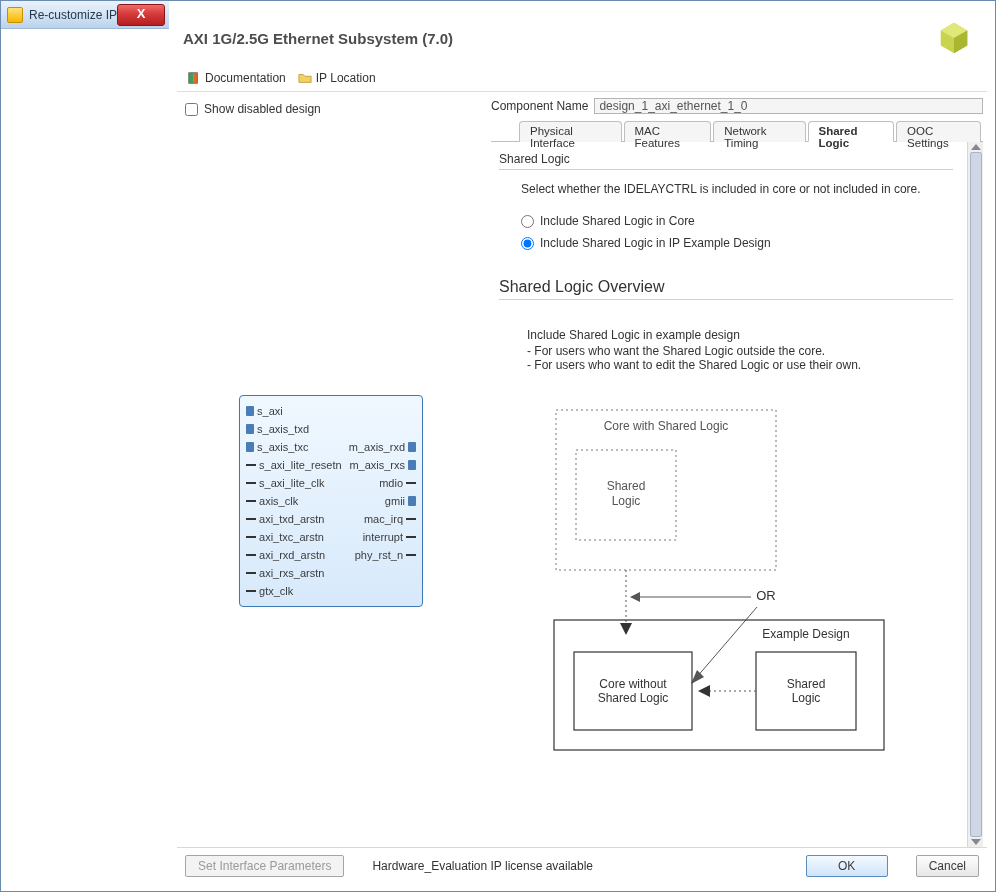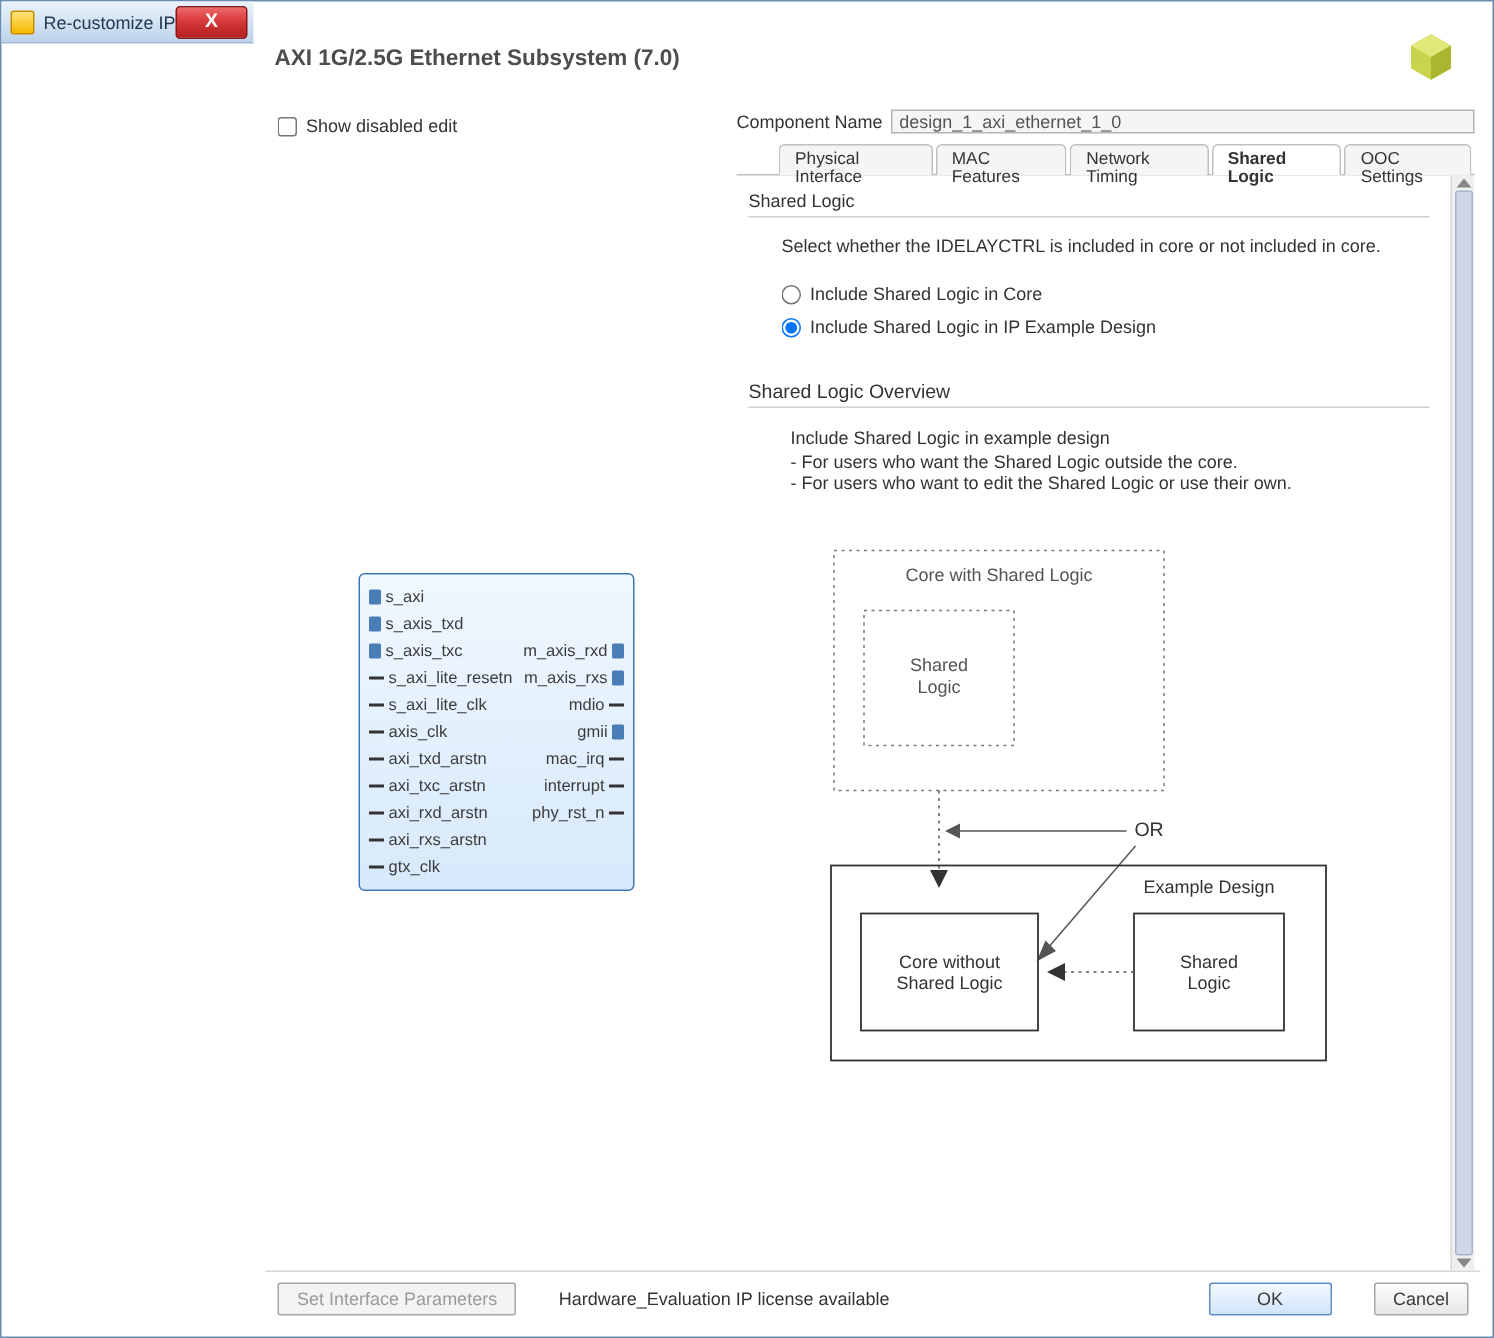--- a/index.html
+++ b/index.html
@@ -216,24 +216,24 @@
   }
   .section-desc {
     padding: 0 0 14px 22px;
   }
   .radio-row {
     display: flex; align-items: center; gap: 6px;
     padding: 4px 0 4px 22px;
   }
   .radio-row input { width: 13px; height: 13px; }
   .overview-title {
-    color: #333; font-size: 13px;
+    color: #333; font-size: 16px;
     border-bottom: 1px solid #cfcfcf;
     padding-bottom: 3px;
-    margin: 24px 0 13px;
+    margin: 24px 0 28px;
   }
   .overview-body { padding-left: 28px; }
   .overview-body p { }
   .bullets { margin-top: 2px; }
   .diagram-wrap {
     margin-top: 28px;
     display: flex;
     justify-content: center;
   }
   .diagram {
@@ -289,27 +289,43 @@
         <div class="ip-title">AXI 1G/2.5G Ethernet Subsystem (7.0)</div>
         <div class="logo">
           <svg viewBox="0 0 40 40">
             <polygon points="20,4 34,12 34,28 20,36 6,28 6,12" fill="#c9d34e"></polygon>
             <polygon points="20,4 34,12 20,20 6,12" fill="#e0e87a"></polygon>
             <polygon points="20,20 34,12 34,28 20,36" fill="#aab62f"></polygon>
           </svg>
         </div>
       </div>
 
+      <div class="toolbar">
+        <div class="tb-item">
+          <svg class="tb-icon" viewBox="0 0 16 16">
+            <rect x="2" y="2" width="5" height="12" fill="#3da256"></rect>
+            <rect x="7" y="2" width="5" height="12" fill="#d96b2f"></rect>
+            <rect x="2" y="2" width="10" height="12" fill="none" stroke="#555" stroke-width="0.8"></rect>
+          </svg>
+          <span>Documentation</span>
+        </div>
+        <div class="tb-item">
+          <svg class="tb-icon" viewBox="0 0 16 16">
+            <path d="M1 4h5l2 2h7v7H1z" fill="#f4cf66" stroke="#b58c1e" stroke-width="0.8"></path>
+          </svg>
+          <span>IP Location</span>
+        </div>
+      </div>
 
       <div class="main-split">
 
         <div class="left-pane">
           <label class="show-disabled">
             <input type="checkbox" style="">
-            <span>Show disabled edit</span>
+            <span>Show disabled design</span>
           </label>
 
           <div class="ip-block-wrap">
             <div class="ip-block">
               <div class="port-row">
                   <div class="port-left">
                     <span class="stub bus"></span>
                     <span>s_axi</span>
                   </div>
                   <div class="port-right">

